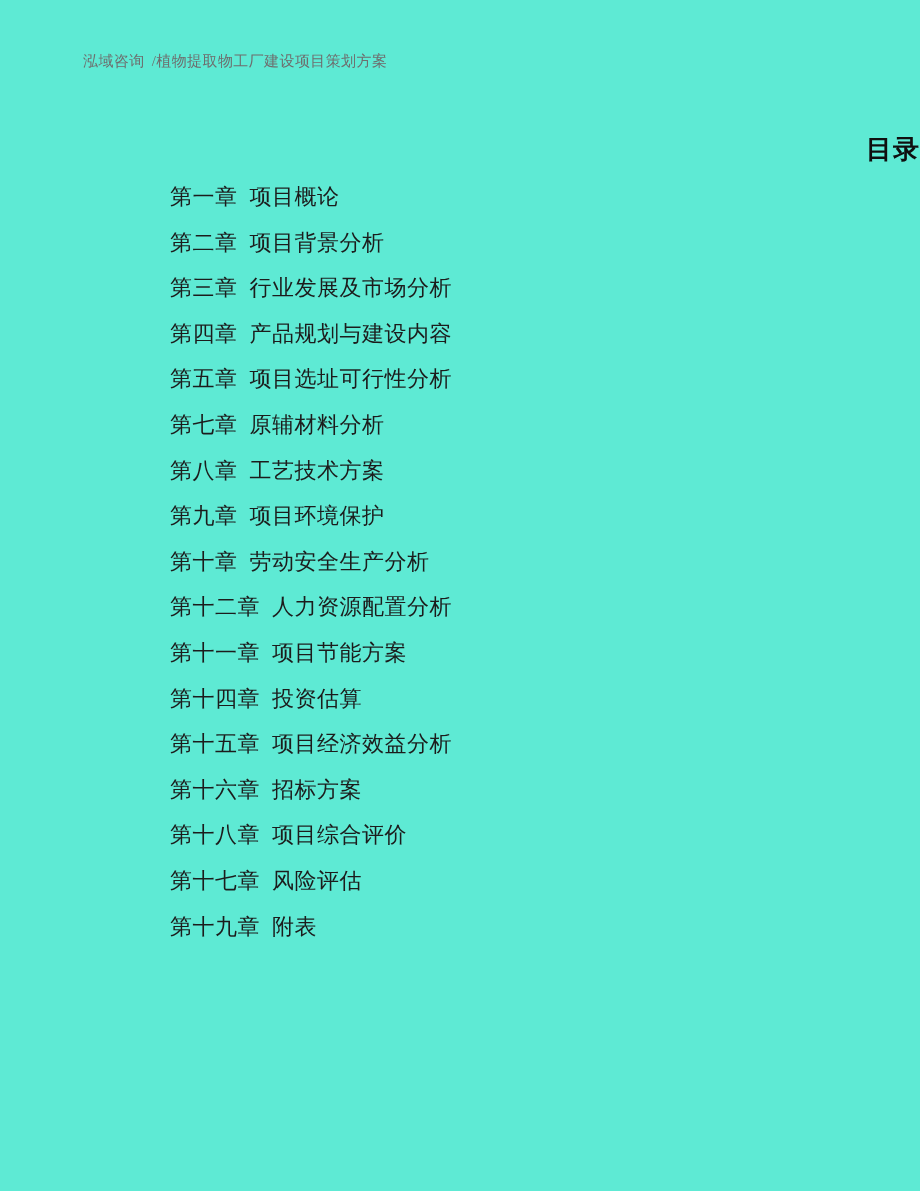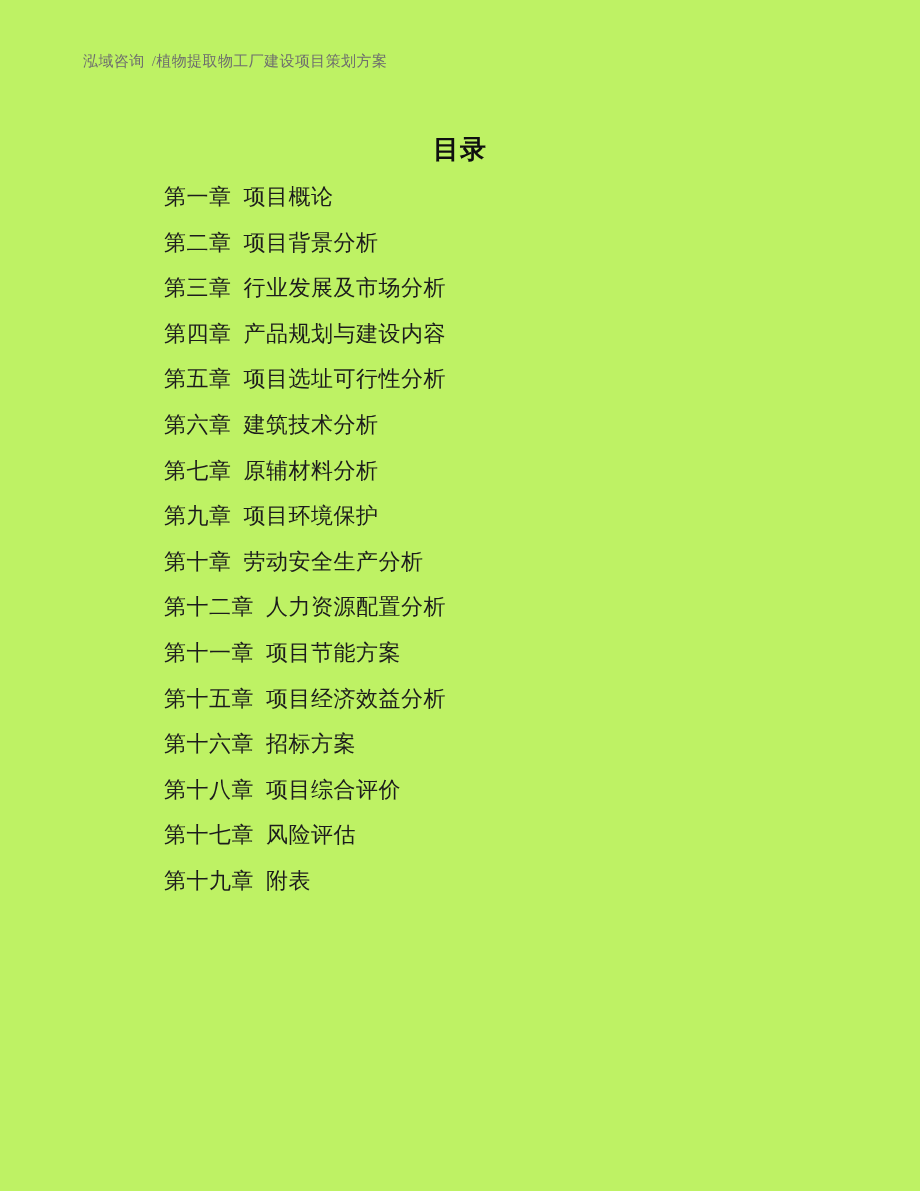--- a/index.html
+++ b/index.html
@@ -4,50 +4,50 @@
 <style>
   html, body {
     margin: 0;
     padding: 0;
     background: #ffffff;
   }
   .page {
     position: relative;
     width: 920px;
     height: 1191px;
-    background: #bef264;
+    background: #5eead4;
     overflow: hidden;
     font-family: "Liberation Serif", "DejaVu Serif", serif;
   }
   .doc-header {
     position: absolute;
     left: 83px;
     top: 54px;
     font-size: 15px;
     line-height: 15px;
     color: #6e6e6e;
     letter-spacing: 0.4px;
     word-spacing: 3px;
     white-space: nowrap;
   }
   .doc-title {
     position: absolute;
     top: 137px;
     left: 0;
     width: 100%;
-    text-align: center;
+    text-align: right;
     font-size: 26px;
     line-height: 26px;
     font-weight: bold;
     color: #0f0f0f;
     letter-spacing: 1px;
   }
   ul.toc-list {
     position: absolute;
-    left: 164px;
+    left: 170px;
     top: 186px;
     margin: 0;
     padding: 0;
     list-style: none;
   }
   ul.toc-list li {
     font-size: 22px;
     line-height: 22px;
     margin: 0 0 23.6px 0;
     color: #1c1c1c;
@@ -83,42 +83,46 @@
     </li>
     <li>
       <span>第四章</span>
       <span>产品规划与建设内容</span>
     </li>
     <li>
       <span>第五章</span>
       <span>项目选址可行性分析</span>
     </li>
     <li>
-      <span>第六章</span>
-      <span>建筑技术分析</span>
+      <span>第七章</span>
+      <span>原辅材料分析</span>
     </li>
     <li>
-      <span>第七章</span>
-      <span>原辅材料分析</span>
+      <span>第八章</span>
+      <span>工艺技术方案</span>
     </li>
     <li>
       <span>第九章</span>
       <span>项目环境保护</span>
     </li>
     <li>
       <span>第十章</span>
       <span>劳动安全生产分析</span>
     </li>
     <li>
       <span>第十二章</span>
       <span>人力资源配置分析</span>
     </li>
     <li>
       <span>第十一章</span>
       <span>项目节能方案</span>
+    </li>
+    <li>
+      <span>第十四章</span>
+      <span>投资估算</span>
     </li>
     <li>
       <span>第十五章</span>
       <span>项目经济效益分析</span>
     </li>
     <li>
       <span>第十六章</span>
       <span>招标方案</span>
     </li>
     <li>

